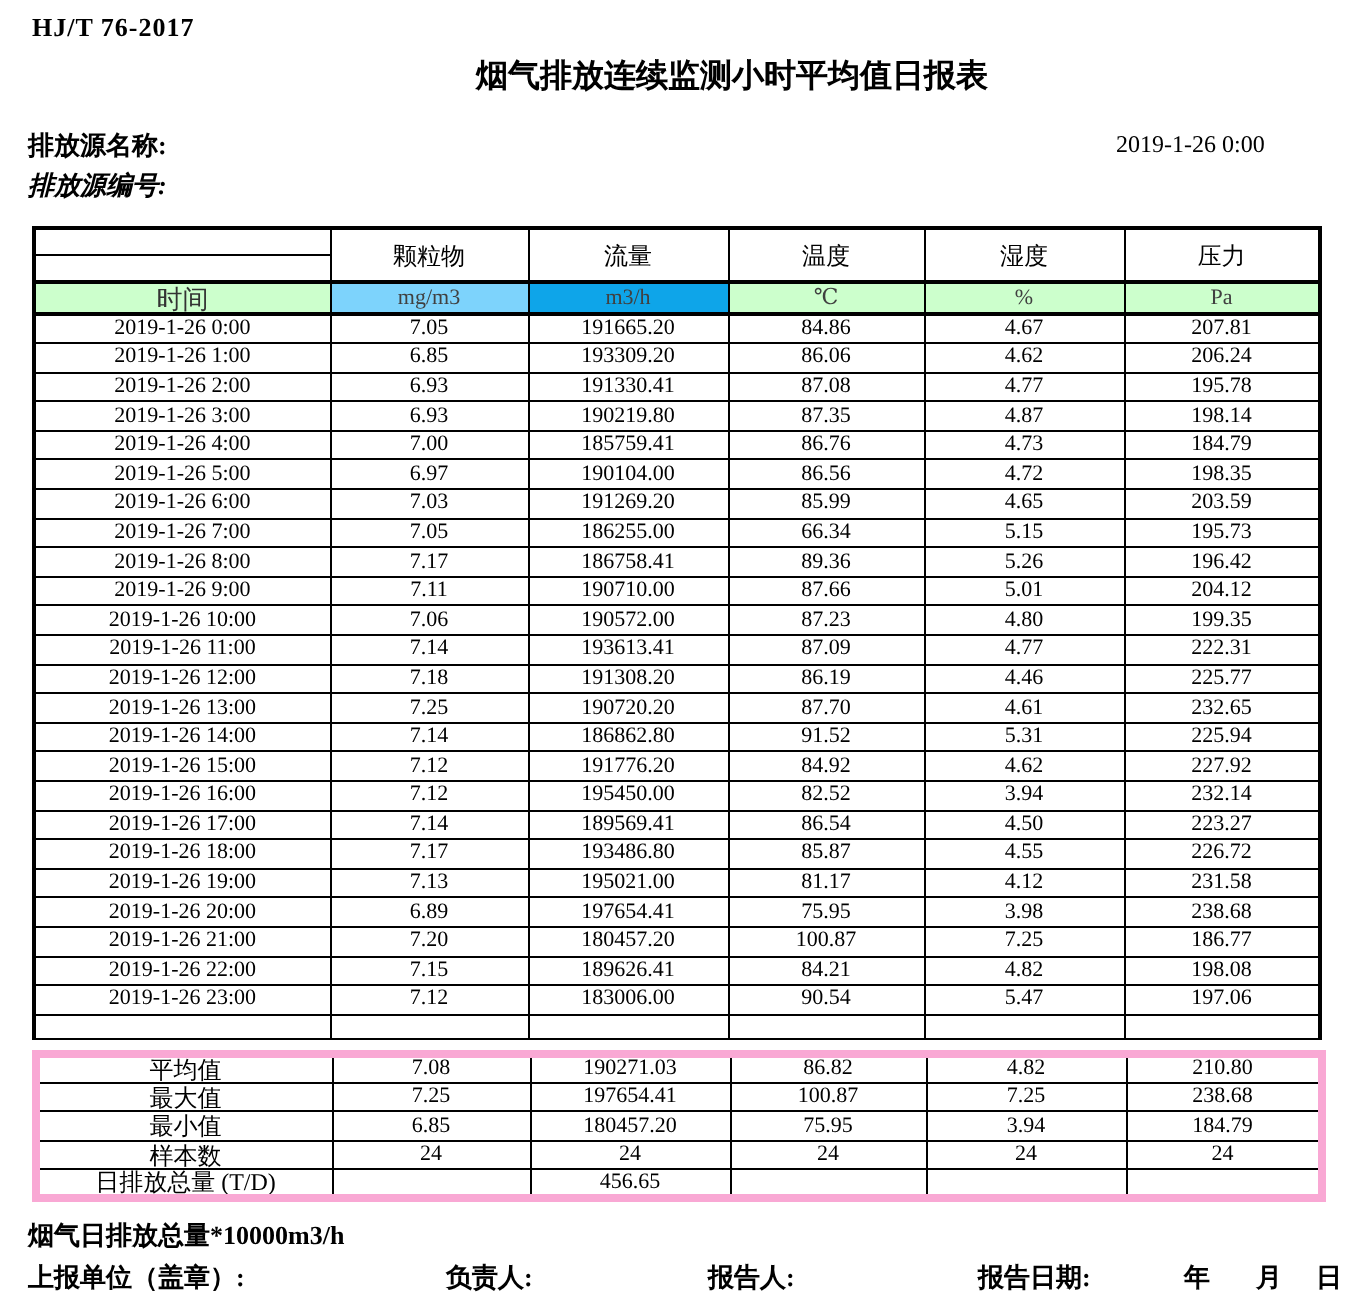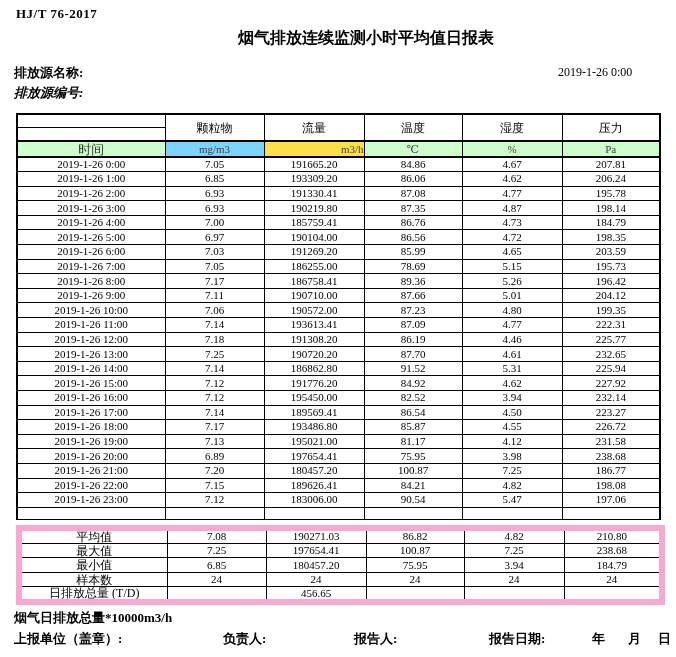--- a/index.html
+++ b/index.html
@@ -24,21 +24,21 @@
         padding:0;font-size:11px;line-height:1;overflow:hidden;white-space:nowrap;
         font-weight:normal;}
   .main-table{border:2px solid #000;border-bottom-width:1px;}
   .hdr-blank{height:12px;}
   th.pollutant{font-size:12px;height:25px;}
   .unit-row td{border-top:2px solid #000;border-bottom:2px solid #000;
                height:14px;color:#404040;}
   .unit-row td.time-header{font-size:13px;color:#333;}
   .data-row{height:14.6px;}
   .empty-row{height:12px;}
-  .summary-table{border:6px solid #f9a8d4;margin-top:5px;}
+  .summary-table{border:4px solid #f9a8d4;margin-top:5px;}
   .summary-row{height:14.5px;}
   .summary-row .label-cell{font-size:12px;}
 
   .foot-note{left:14px;top:609px;font-weight:bold;font-size:13px;}
   .sign-line span{position:absolute;top:630px;font-weight:bold;font-size:13px;white-space:nowrap;}
   .lbl-unit{left:14px;}
   .lbl-resp{left:223px;}
   .lbl-reporter{left:354px;}
   .lbl-date{left:489px;font-family:Liberation Serif, serif;}
   .lbl-year{left:592px;}
@@ -72,21 +72,21 @@
         <th class="pollutant" rowspan="2">温度</th>
         <th class="pollutant" rowspan="2">湿度</th>
         <th class="pollutant" rowspan="2">压力</th>
       </tr>
       <tr>
         <td class="hdr-blank"></td>
       </tr>
       <tr class="unit-row">
         <td class="time-header" style="background: rgb(204, 255, 204);">时间</td>
         <td style="background: #7dd3fc;">mg/m3</td>
-        <td style="background: #fde047; text-align: right;">m3/h</td>
+        <td style="background: #0ea5e9;">m3/h</td>
         <td style="background: rgb(204, 255, 204);">℃</td>
         <td style="background: rgb(204, 255, 204);">%</td>
         <td style="background: rgb(204, 255, 204);">Pa</td>
       </tr>
     </tbody>
     <tbody>
         <tr class="data-row">
           <td>2019-1-26  0:00</td>
           <td>7.05</td>
           <td>191665.20</td>
@@ -139,21 +139,21 @@
           <td>7.03</td>
           <td>191269.20</td>
           <td>85.99</td>
           <td>4.65</td>
           <td>203.59</td>
         </tr>
         <tr class="data-row">
           <td>2019-1-26  7:00</td>
           <td>7.05</td>
           <td>186255.00</td>
-          <td>78.69</td>
+          <td>66.34</td>
           <td>5.15</td>
           <td>195.73</td>
         </tr>
         <tr class="data-row">
           <td>2019-1-26  8:00</td>
           <td>7.17</td>
           <td>186758.41</td>
           <td>89.36</td>
           <td>5.26</td>
           <td>196.42</td>

